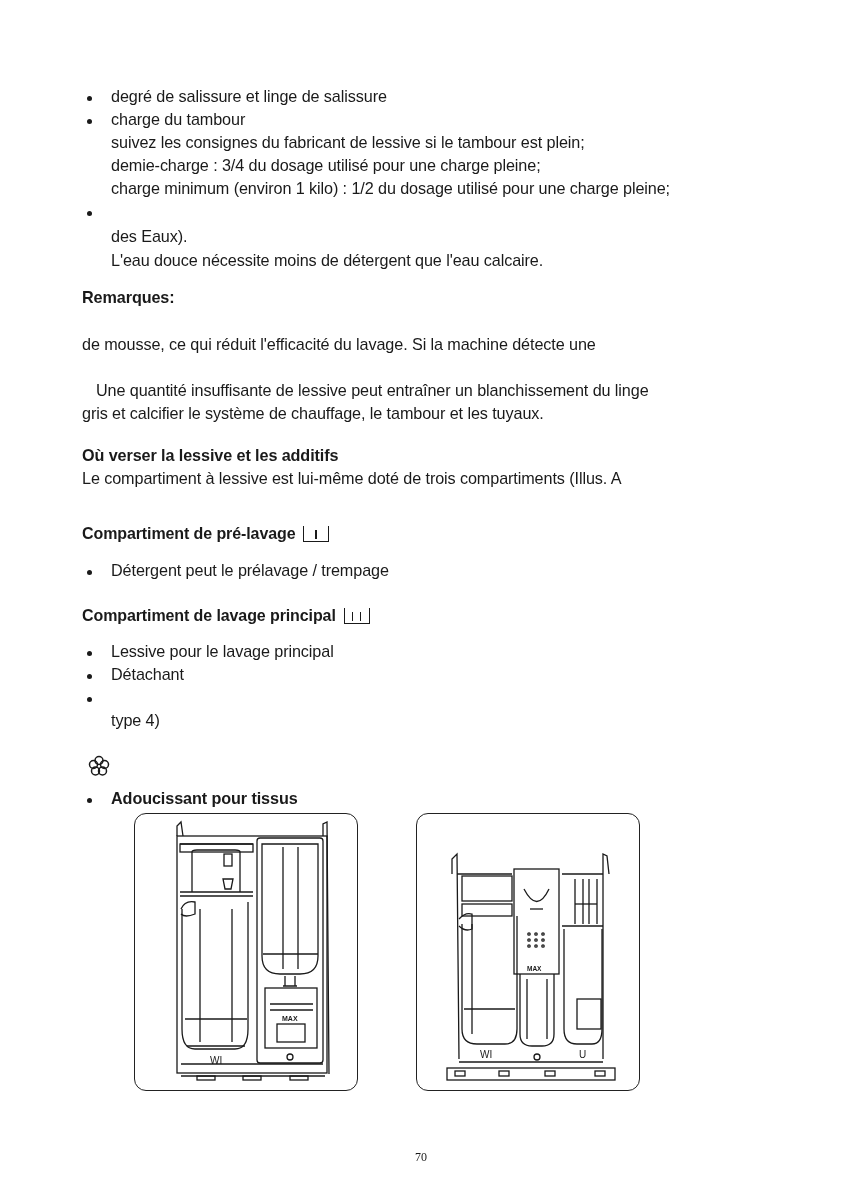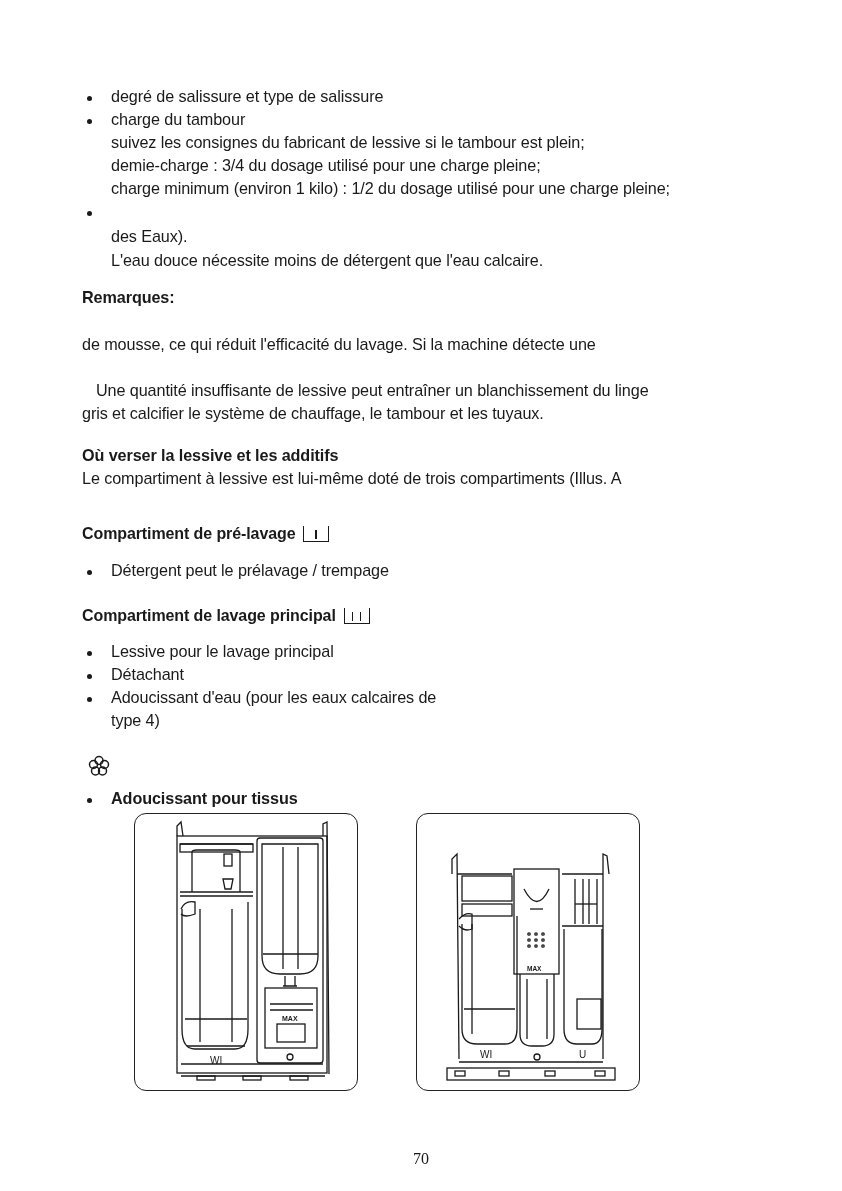--- a/index.html
+++ b/index.html
@@ -7,29 +7,29 @@
          font-family:"Liberation Sans", sans-serif; }
   .page { position:absolute; left:0; top:0; width:842px; height:1191px; }
   .line { position:absolute; font-size:16.2px; line-height:22px; white-space:nowrap; letter-spacing:-0.1px; }
   .bold { font-weight:bold; }
   .bullet { position:absolute; width:5px; height:5px; border-radius:50%; background:#1a1a1a; }
   .sym-box { display:inline-block; position:relative; vertical-align:-3px; margin-left:8px;
              border:1.5px solid #1a1a1a; border-top:none; height:15px; }
   .sym-box .bar { position:absolute; bottom:2px; width:1.6px; height:9px; background:#1a1a1a; }
   .figure { position:absolute; border:1.3px solid #222; border-radius:12px; background:#fff; }
   .pagenum { position:absolute; left:0; width:842px; top:1150px; text-align:center;
-             font-family:"Liberation Serif", serif; font-size:16px; }
+             font-family:"Liberation Serif", serif; font-size:12px; }
 </style>
 </head>
 <body>
 
 <div class="page">
 
   <div class="bullet" style="left:87px;top:96px"></div>
-  <div class="line" style="left:111px;top:85px">degré de salissure et type de salissure</div>
+  <div class="line" style="left:111px;top:85px">degré de salissure et linge de salissure</div>
   <div class="bullet" style="left:87px;top:119px"></div>
   <div class="line" style="left:111px;top:108px">charge du tambour</div>
   <div class="line" style="left:111px;top:131px">suivez les consignes du fabricant de lessive si le tambour est plein;</div>
   <div class="line" style="left:111px;top:154px">demie-charge : 3/4 du dosage utilisé pour une charge pleine;</div>
   <div class="line" style="left:111px;top:177px">charge minimum (environ 1 kilo) : 1/2 du dosage utilisé pour une charge pleine;</div>
   <div class="bullet" style="left:87px;top:211px"></div>
   <div class="line" style="left:111px;top:225px">des Eaux).</div>
   <div class="line" style="left:111px;top:249px">L'eau douce nécessite moins de détergent que l'eau calcaire.</div>
 
   <div class="line bold" style="left:82px;top:286px">Remarques:</div>
@@ -47,21 +47,20 @@
   <div class="line" style="left:111px;top:559px">Détergent peut le prélavage / trempage</div>
 
   <div class="line bold" style="left:82px;top:605px;font-size:16px">
     <span>Compartiment de lavage principal</span><span class="sym-box" style="width:24px"><span class="bar" style="left:7px"></span><span class="bar" style="left:15px"></span></span>
   </div>
   <div class="bullet" style="left:87px;top:651px"></div>
   <div class="line" style="left:111px;top:640px">Lessive pour le lavage principal</div>
   <div class="bullet" style="left:87px;top:674px"></div>
   <div class="line" style="left:111px;top:663px">Détachant</div>
   <div class="bullet" style="left:87px;top:697px"></div>
-  <div class="line" style="left:111px;top:686px">Adoucissant d'eau (pour les eaux calcaires de</div>
   <div class="line" style="left:111px;top:709px">type 4)</div>
 
   <div class="line bold" style="left:85px;top:754px;font-size:16px">
     <svg width="24" height="24" viewBox="0 0 24 24" style="vertical-align:-6px;margin-left:2px">
       <g fill="none" stroke="#1a1a1a" stroke-width="1.5">
         <circle cx="12" cy="6.5" r="4"></circle>
           <circle cx="17.5" cy="10.5" r="4"></circle>
           <circle cx="15.5" cy="17" r="4"></circle>
         <circle cx="8.5" cy="17" r="4"></circle>
           <circle cx="6.5" cy="10.5" r="4"></circle>

